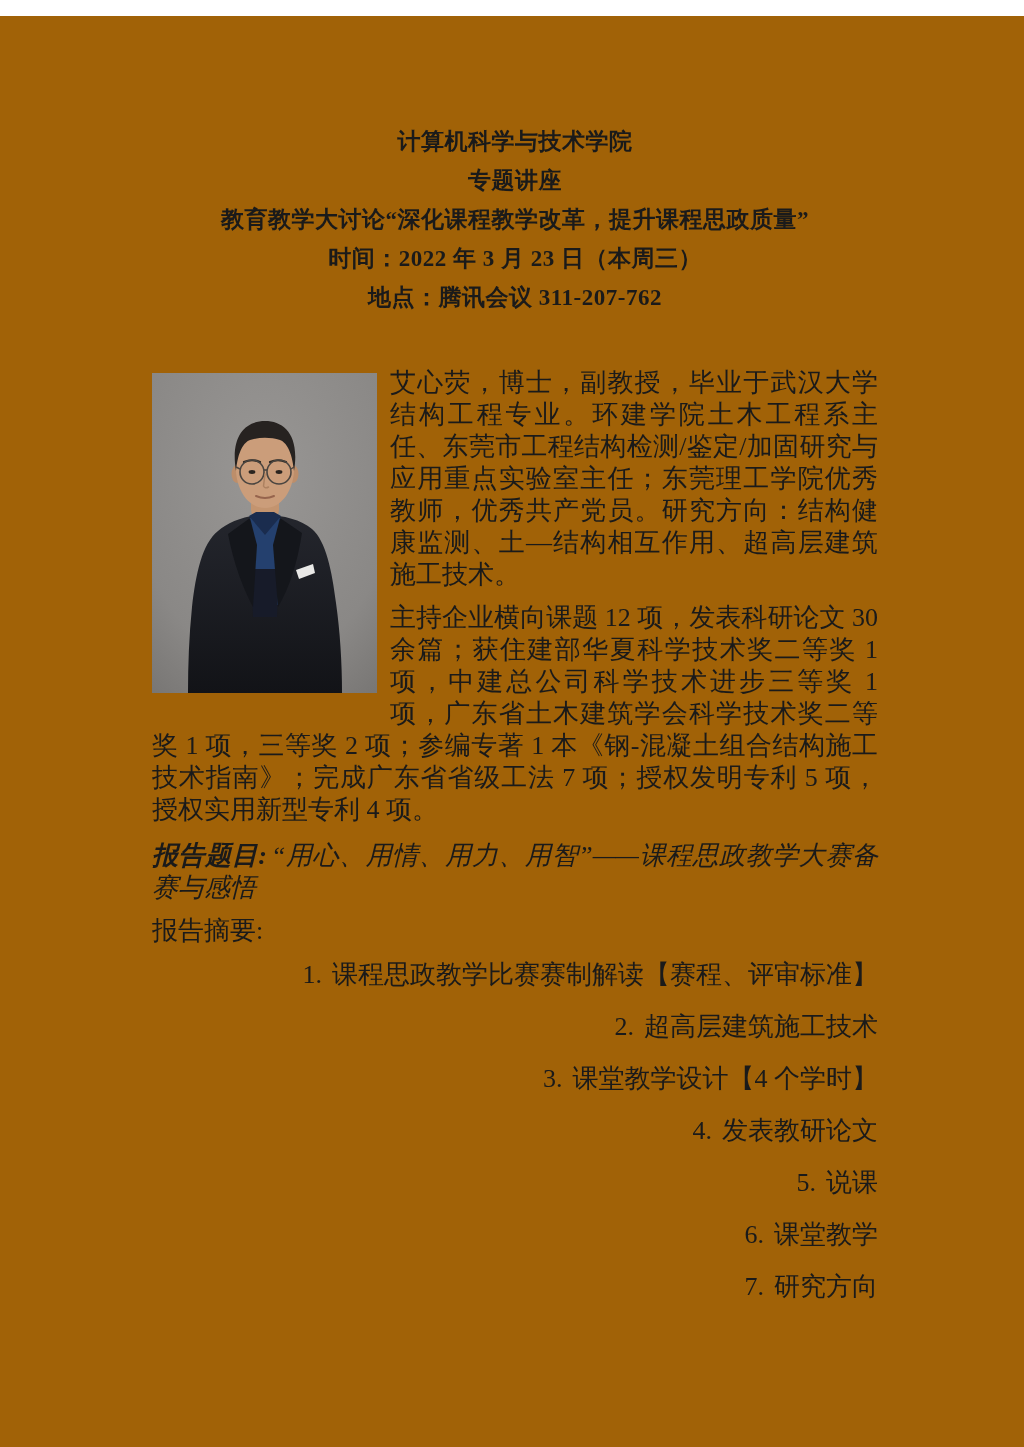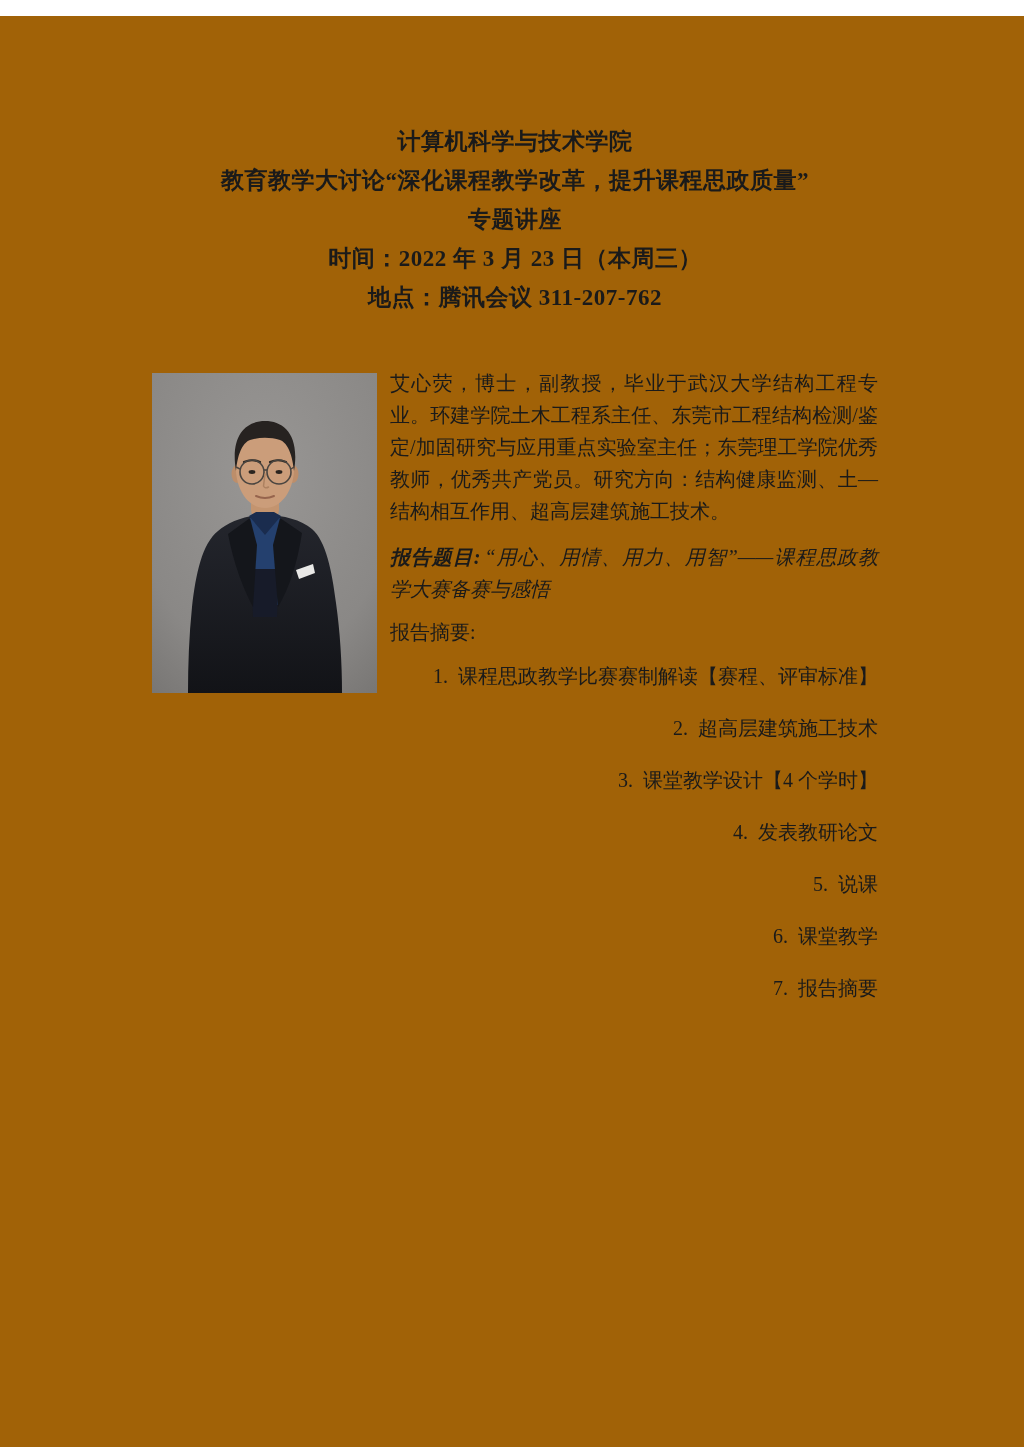--- a/index.html
+++ b/index.html
@@ -22,21 +22,21 @@
   .doc-header { text-align: center; margin-bottom: 56px; }
   .doc-header .h-line {
     font-size: 23px;
     font-weight: 700;
     line-height: 27px;
     margin-bottom: 12px;
     letter-spacing: 0.5px;
     white-space: nowrap;
   }
   
-  .doc-body { font-size: 20px; line-height: 32px; text-align: justify; }
+  .doc-body { font-size: 26px; line-height: 32px; text-align: justify; }
   .photo-wrap {
     float: left;
     width: 225px;
     height: 320px;
     margin: 6px 13px 10px 0;
     overflow: hidden;
   }
   .photo-wrap svg { display: block; }
   p.bio { margin-bottom: 11px; }
   p.report-line { margin-top: 14px; margin-bottom: 11px; font-style: italic; }
@@ -58,22 +58,22 @@
     margin-right: 10px;
   }
 </style>
 </head>
 <body>
 
 <div class="page">
 
   <header class="doc-header">
     <div class="h-line">计算机科学与技术学院</div>
+    <div class="h-line">专题讲座</div>
     <div class="h-line">教育教学大讨论“深化课程教学改革，提升课程思政质量”</div>
-    <div class="h-line">专题讲座</div>
     <div class="h-line">时间：2022 年 3 月 23 日（本周三）</div>
     <div class="h-line">地点：腾讯会议 311-207-762</div>
   </header>
 
   <section class="doc-body">
 
     <div class="photo-wrap">
       <svg viewBox="0 0 225 320" width="225" height="320">
         <defs>
           <radialGradient id="pbg" cx="50%" cy="32%" r="90%">
@@ -123,31 +123,32 @@
         <ellipse cx="100" cy="99" rx="3.4" ry="1.9" fill="#2a241f"></ellipse>
         <ellipse cx="127" cy="99" rx="3.4" ry="1.9" fill="#2a241f"></ellipse>
 
         <path d="M113 101 L111.5 113 Q113 116 116.5 114" stroke="#ad8160" stroke-width="1.5" fill="none" stroke-linecap="round"></path>
 
         <path d="M104 123 Q113 127 122 123" stroke="#96644d" stroke-width="2" fill="none" stroke-linecap="round"></path>
       </svg>
     </div>
 
     <p class="bio">艾心荧，博士，副教授，毕业于武汉大学结构工程专业。环建学院土木工程系主任、东莞市工程结构检测/鉴定/加固研究与应用重点实验室主任；东莞理工学院优秀教师，优秀共产党员。研究方向：结构健康监测、土—结构相互作用、超高层建筑施工技术。</p>
+    <p class="bio">主持企业横向课题 12 项，发表科研论文 30 余篇；获住建部华夏科学技术奖二等奖 1 项，中建总公司科学技术进步三等奖 1 项，广东省土木建筑学会科学技术奖二等奖 1 项，三等奖 2 项；参编专著 1 本《钢-混凝土组合结构施工技术指南》；完成广东省省级工法 7 项；授权发明专利 5 项，授权实用新型专利 4 项。</p>
 
     <p class="report-line">
       <span class="label">报告题目:</span><span class="after-label">“用心、用情、用力、用智”——课程思政教学大赛备赛与感悟</span>
     </p>
 
     <p class="abstract-line">报告摘要:</p>
 
     <ol class="agenda">
       <li>课程思政教学比赛赛制解读【赛程、评审标准】</li>
       <li>超高层建筑施工技术</li>
       <li>课堂教学设计【4 个学时】</li>
       <li>发表教研论文</li>
       <li>说课</li>
       <li>课堂教学</li>
-      <li>报告摘要</li>
+      <li>研究方向</li>
     </ol>
 
   </section>
 </div>
 
 </body></html>

